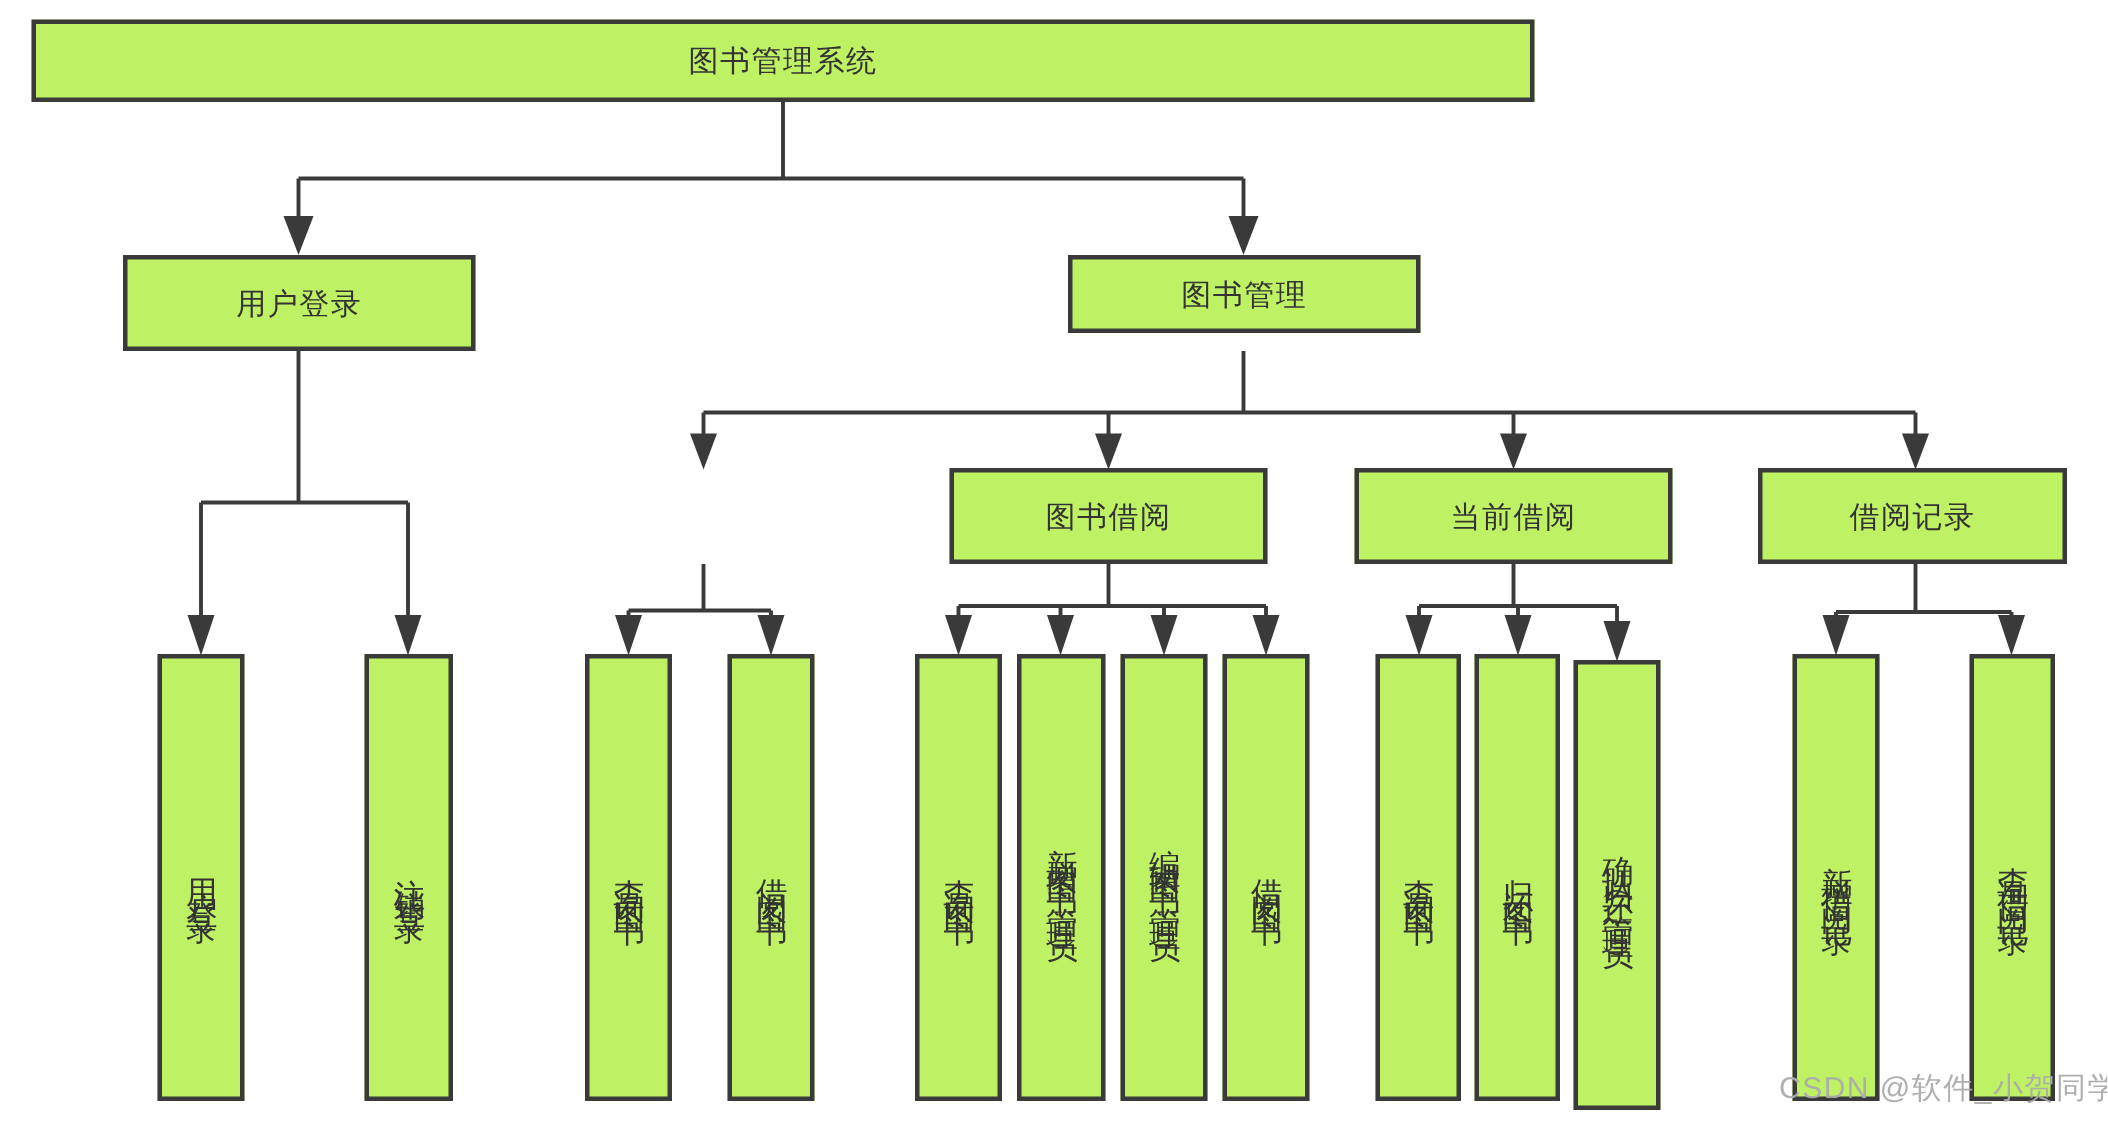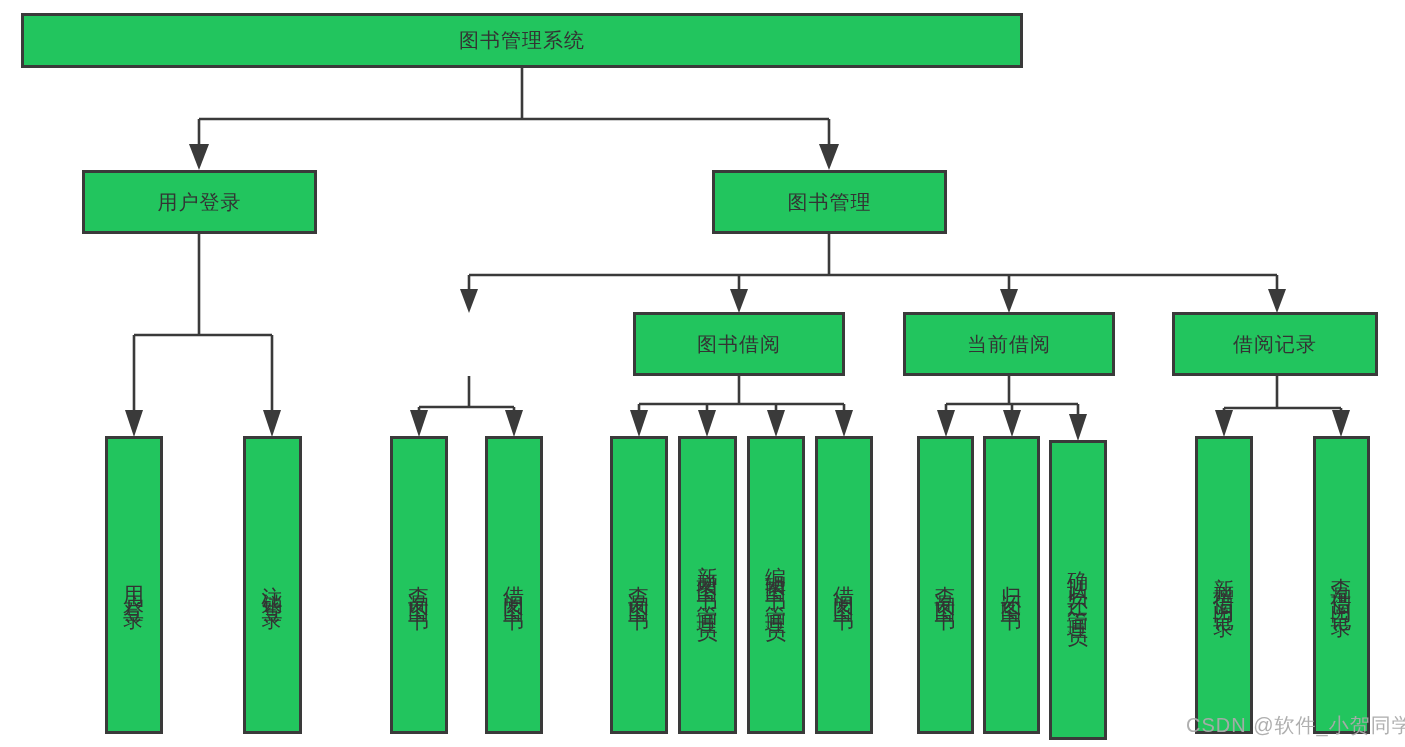--- a/index.html
+++ b/index.html
@@ -8,21 +8,21 @@
     width:1405px;height:747px;
     background:#ffffff;
     font-family:"Liberation Sans","DejaVu Sans",sans-serif;
     color:#333333;
     overflow:hidden;
   }
   .wires{position:absolute;left:0;top:0;z-index:1;}
   .box{
     position:absolute;
     box-sizing:border-box;
-    background:#22c55e;
+    background:#bef264;
     border:3px solid #3a3a3a;
     display:flex;
     align-items:center;
     justify-content:center;
     z-index:2;
     color:#333333;
   }
   .h{
     font-size:20px;
     letter-spacing:1px;
@@ -115,21 +115,21 @@
       <path d="M1003 410 L1021 410 L1012 437 Z"></path>
       <path d="M1069 414 L1087 414 L1078 441 Z"></path>
       <path d="M1215 410 L1233 410 L1224 437 Z"></path>
       <path d="M1332 410 L1350 410 L1341 437 Z"></path>
     </g>
   </svg>
 
   <div class="box h" style="left:21px;top:13px;width:1002px;height:55px">图书管理系统</div>
 
   <div class="box h" style="left:82px;top:170px;width:235px;height:64px">用户登录</div>
-  <div class="box h" style="left:712px;top:170px;width:235px;height:64px">图书管理</div>
+  <div class="box h" style="left:712px;top:170px;width:235px;height:52px">图书管理</div>
 
   <div class="box h" style="left:903px;top:312px;width:212px;height:64px">当前借阅</div>
   <div class="box h" style="left:633px;top:312px;width:212px;height:64px">图书借阅</div>
   <div class="box h" style="left:1172px;top:312px;width:206px;height:64px">借阅记录</div>
 
   <div class="box v" style="left:105px;top:436px;width:58px;height:298px">用户登录</div>
   <div class="box v" style="left:243px;top:436px;width:59px;height:298px">注销登录</div>
 
   <div class="box v" style="left:390px;top:436px;width:58px;height:298px">查询图书</div>
   <div class="box v" style="left:485px;top:436px;width:58px;height:298px">借阅图书</div>

